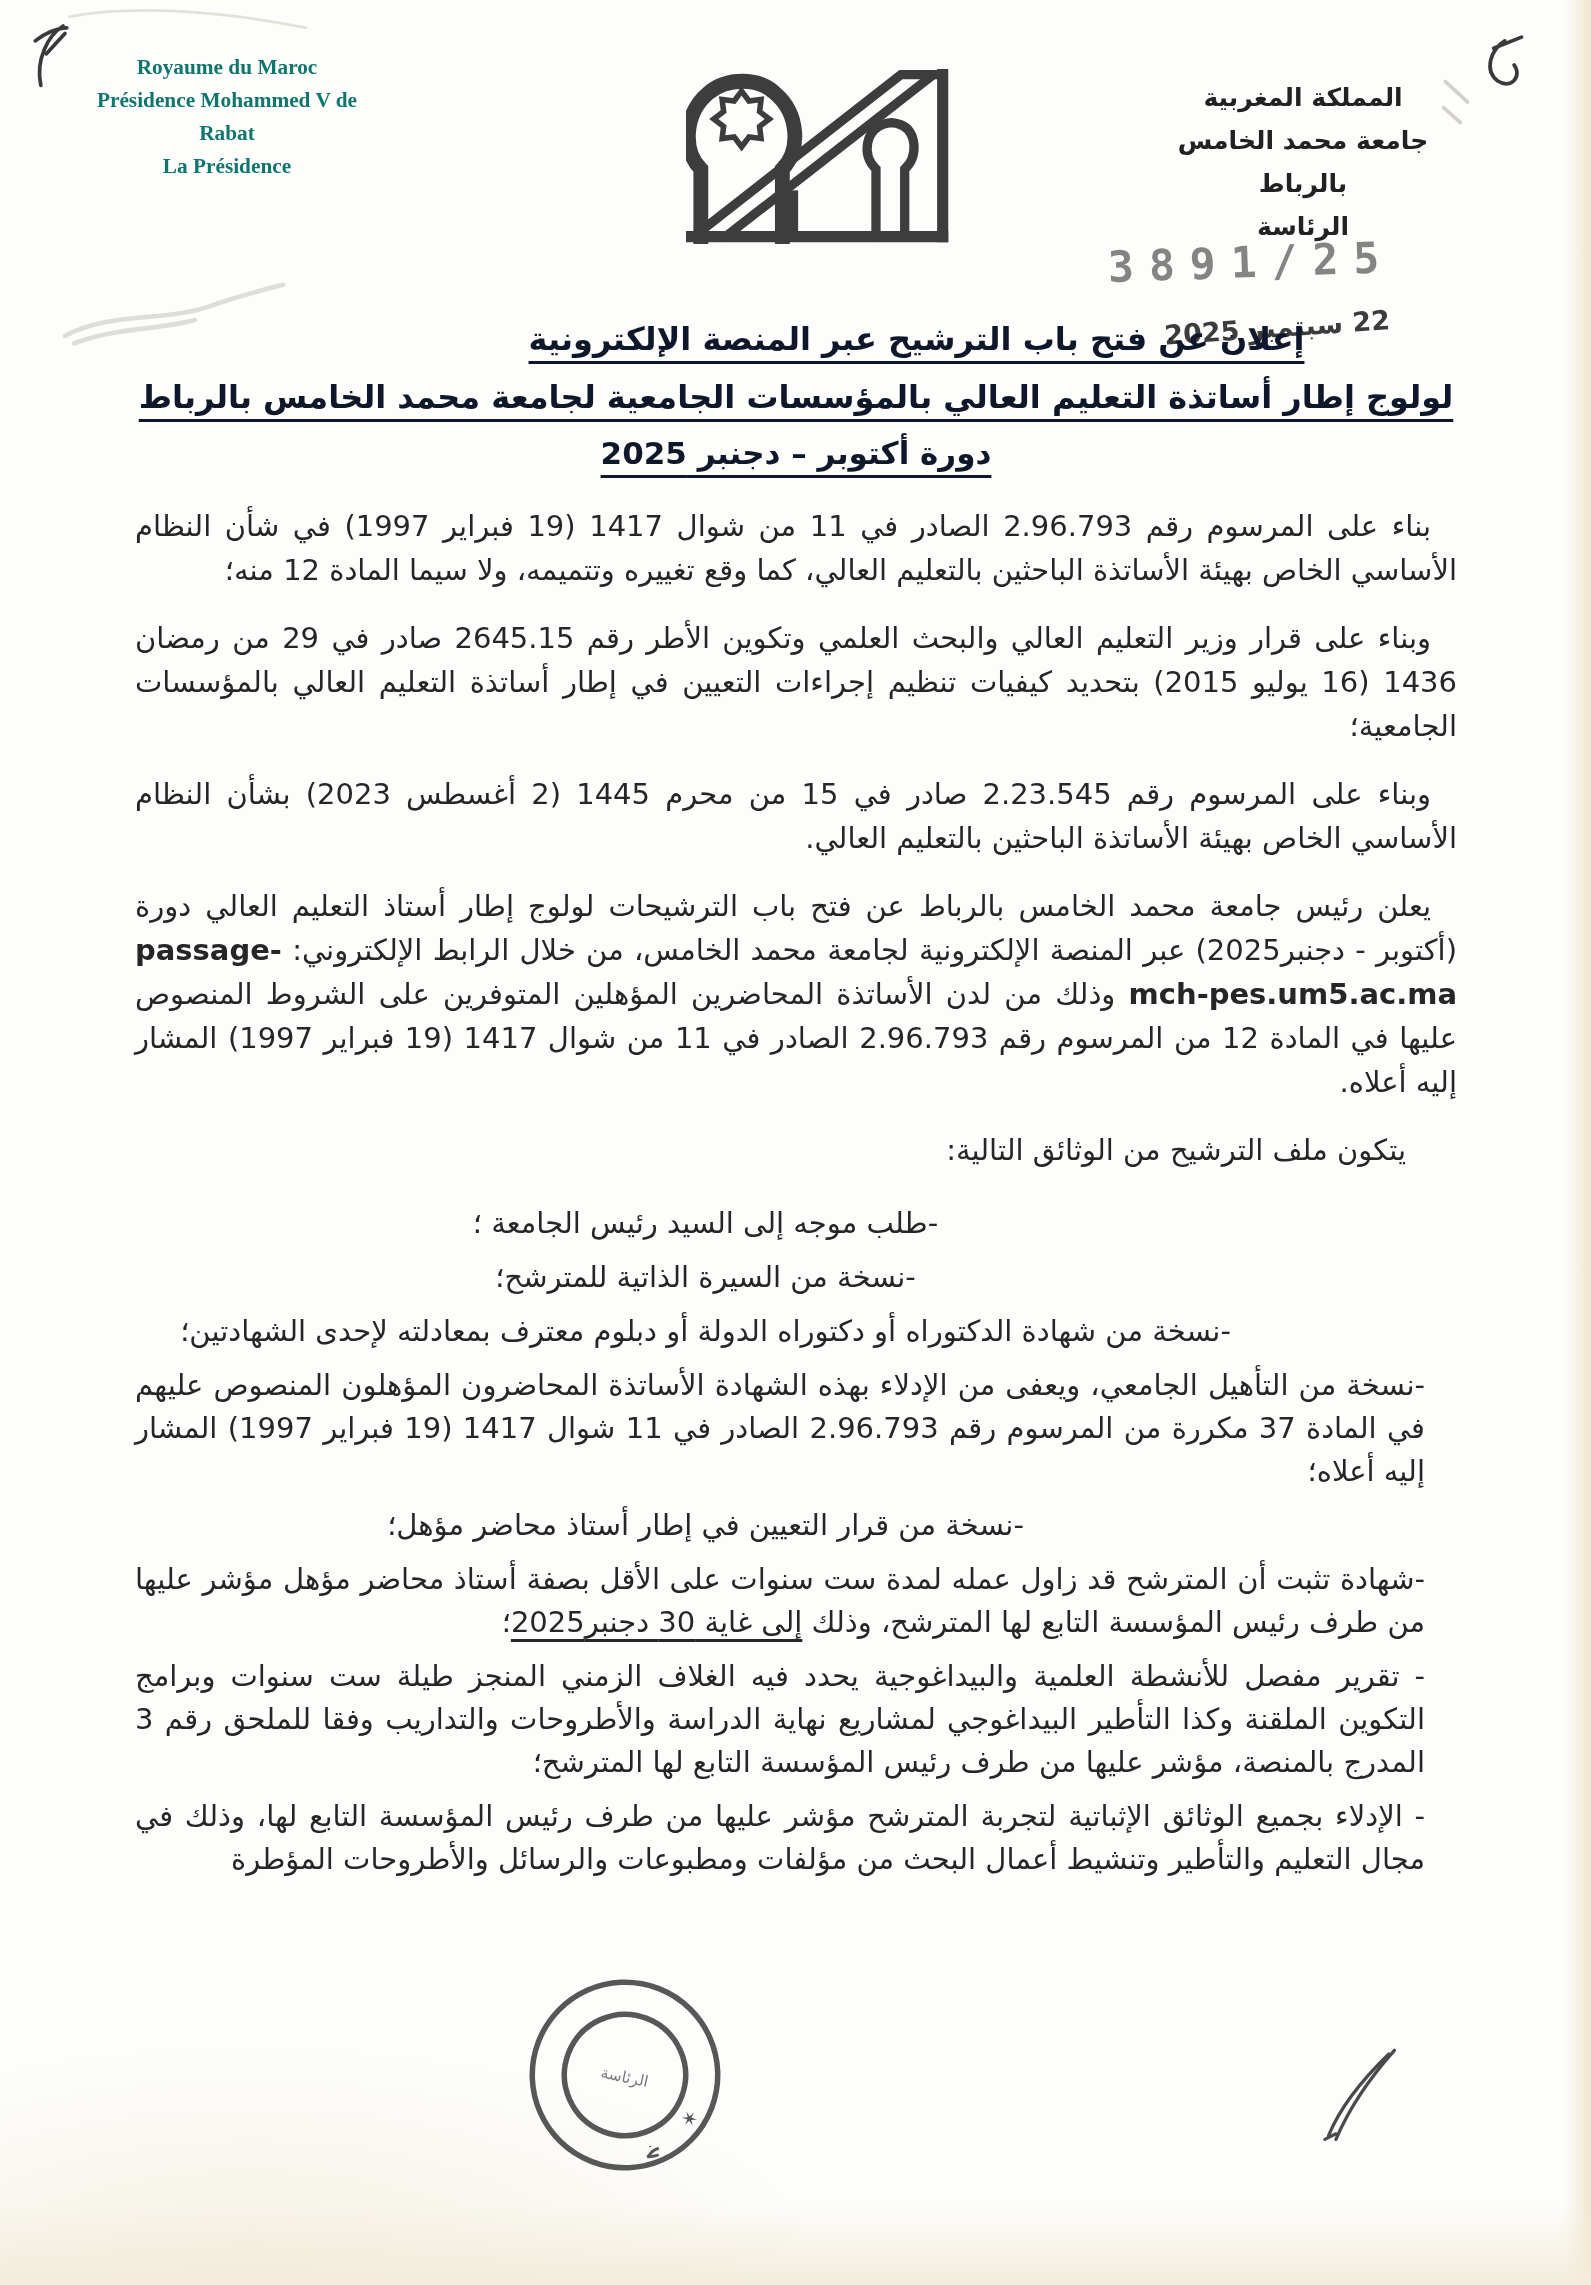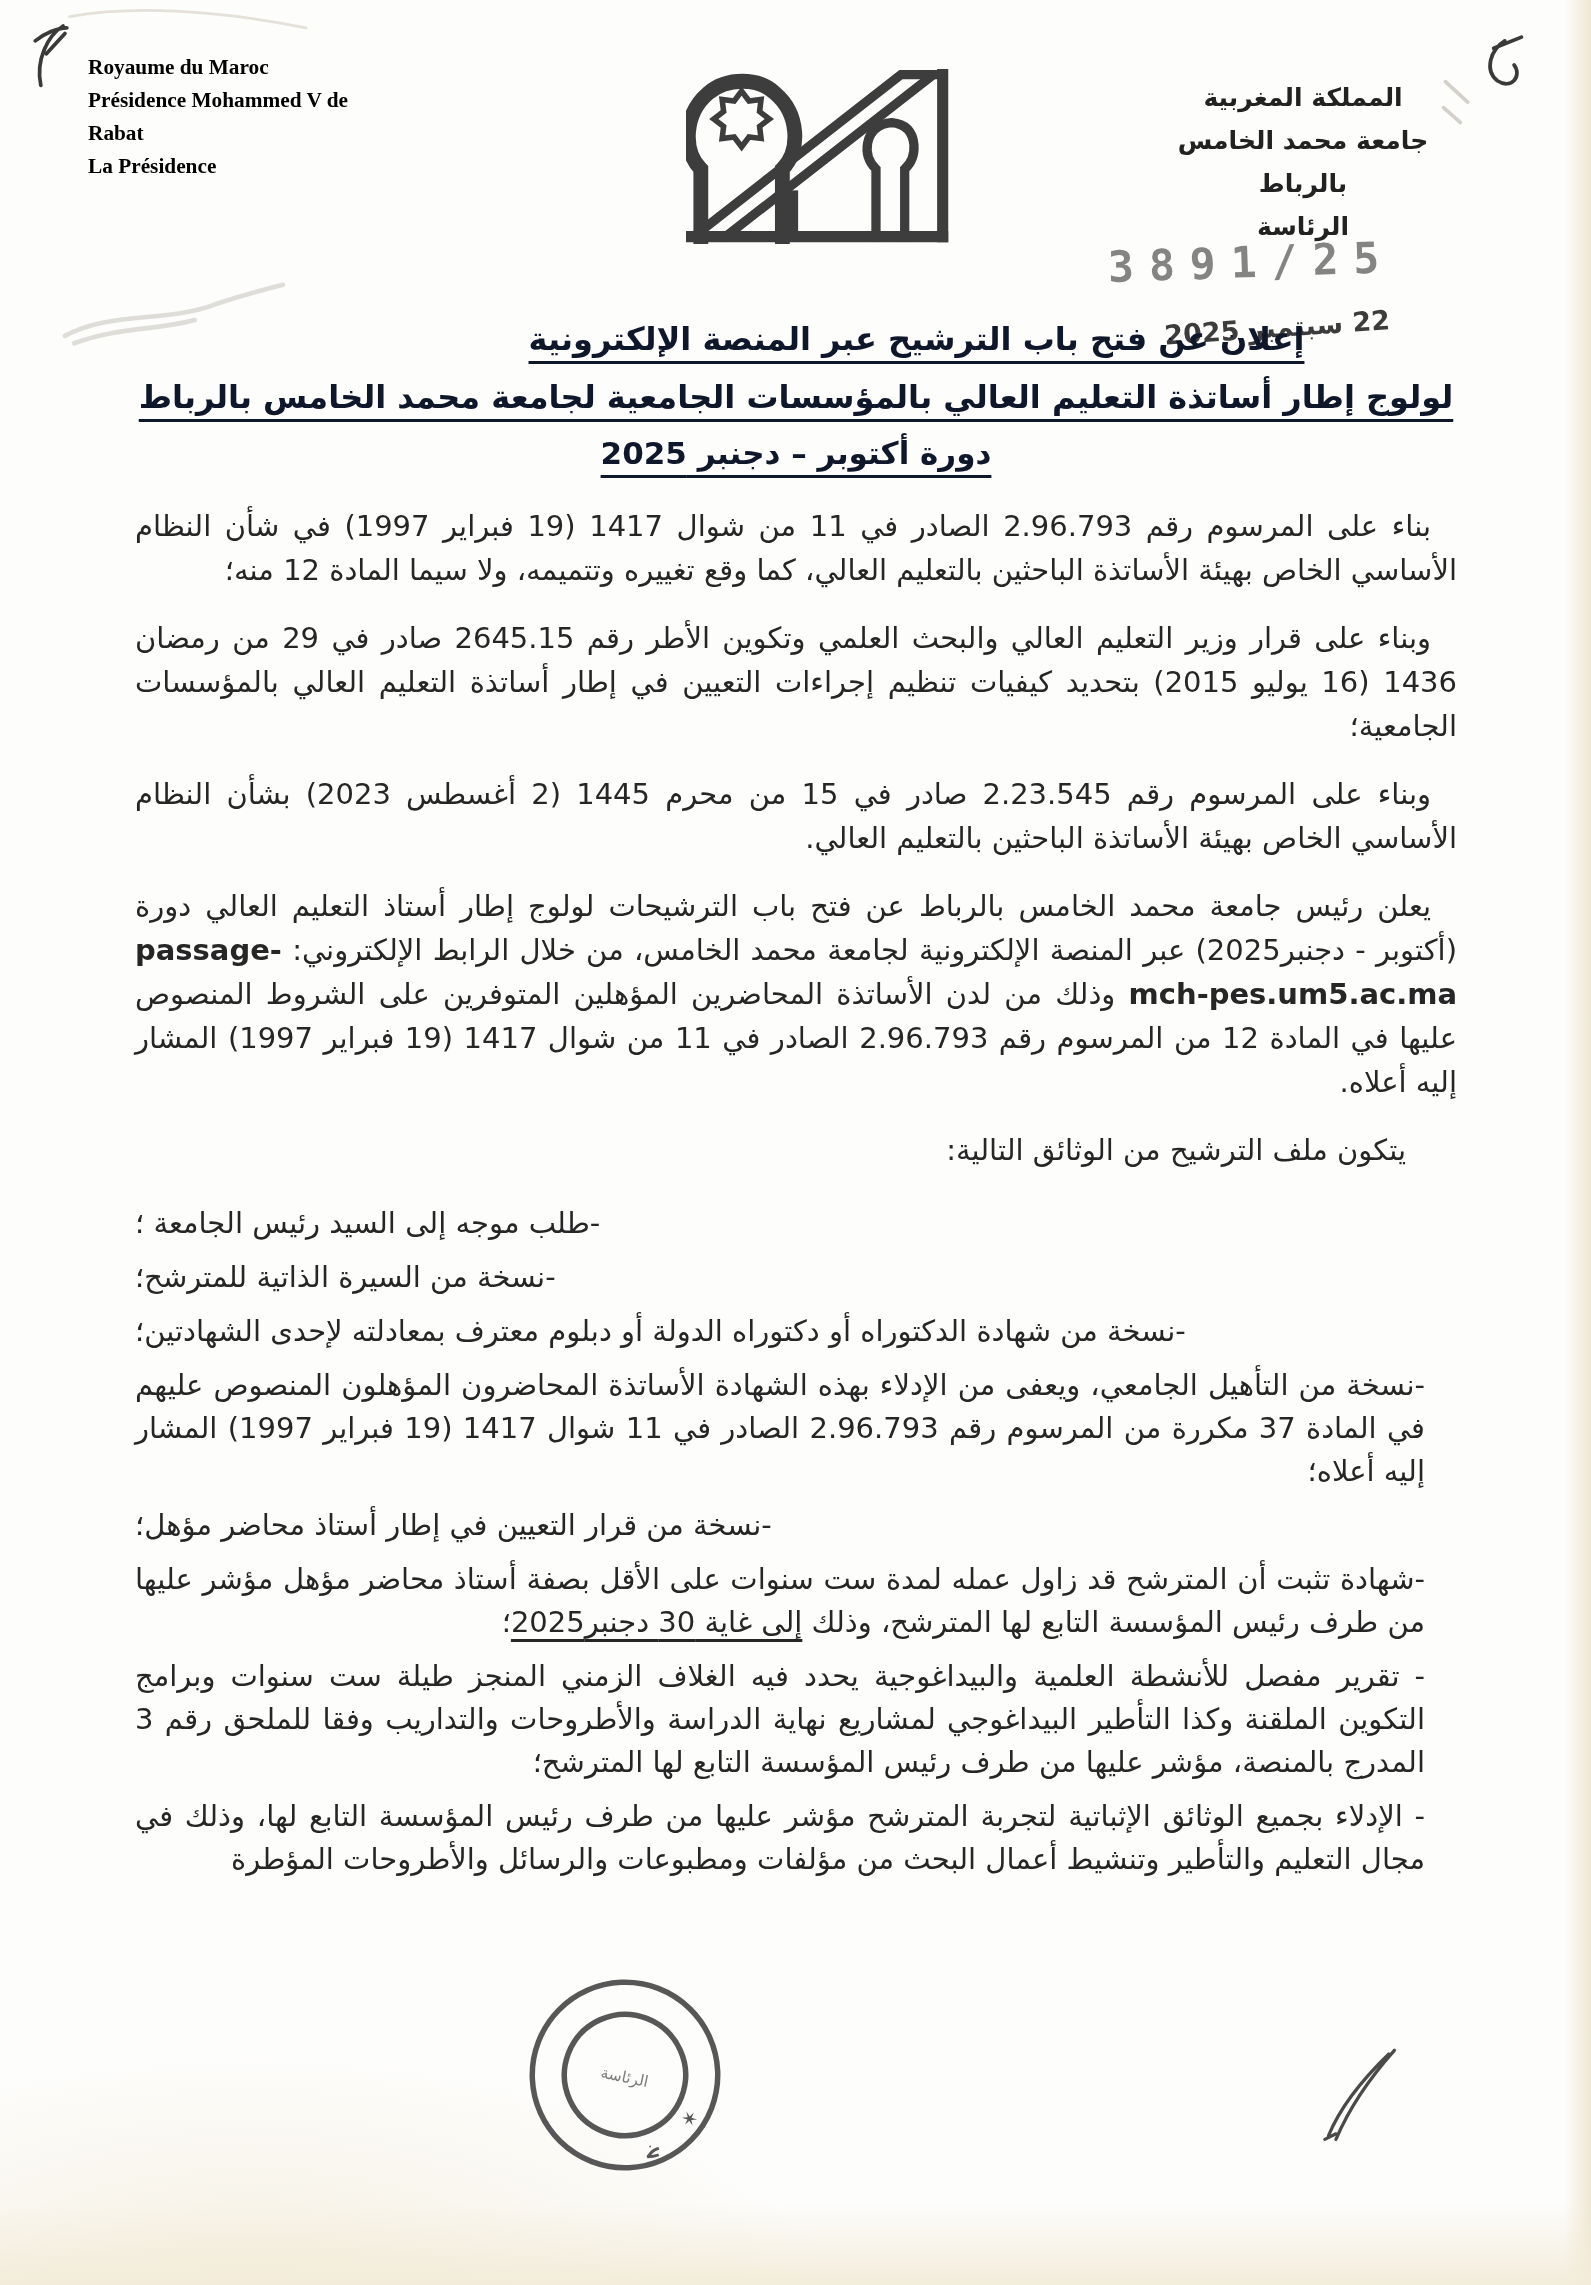--- a/index.html
+++ b/index.html
@@ -9,40 +9,40 @@
     font-family:"DejaVu Sans",sans-serif;direction:rtl;
   }
   
   .edge-right{position:absolute;top:0;right:0;bottom:0;width:28px;
     background:linear-gradient(to left,#efe6cf,rgba(240,230,205,0));}
   .edge-bottom{position:absolute;left:0;right:0;bottom:0;height:83px;
     background:linear-gradient(to top,#f3ecda,rgba(246,239,227,0));}
   .blob-bottom-left{position:absolute;left:0;bottom:0;width:835px;height:241px;
     background:radial-gradient(ellipse at 30% 100%,rgba(243,236,218,.8),rgba(243,236,218,0) 70%);}
   
-  .hdr-fr{position:absolute;left:88px;top:51px;width:278px;text-align:left;
-    font-family:"Liberation Serif",serif;font-weight:bold;font-size:21.3px;line-height:33px;color:#000000;}
+  .hdr-fr{position:absolute;left:88px;top:51px;width:278px;text-align:center;
+    font-family:"Liberation Serif",serif;font-weight:bold;font-size:21.3px;line-height:33px;color:#0f766e;}
   .hdr-ar{position:absolute;left:1150px;top:76px;width:306px;text-align:center;
     font-weight:bold;font-size:25px;line-height:43px;color:#222;}
   .logo{position:absolute;left:686px;top:63px;width:278px;height:213px;}
   .reg-num{position:absolute;left:1108px;top:237px;direction:ltr;
     font-family:"DejaVu Sans Mono",monospace;font-weight:bold;font-size:43px;
     letter-spacing:15px;color:#6f6f6f;opacity:.85;transform:rotate(-2deg);white-space:nowrap;}
   .reg-date{position:absolute;left:1164px;top:312px;direction:rtl;
     font-weight:bold;font-size:27px;color:#3c3c3c;transform:rotate(-4deg);white-space:nowrap;}
   
   .content{position:absolute;left:135px;right:135px;top:320px;}
   .title{ text-align:center;font-weight:bold;color:#0f172a;
     text-decoration:underline;text-decoration-thickness:2.8px;text-underline-offset:11px;}
   .title-1{font-size:32px;margin:0 56px 20.4px 297px;}
   .title-2{font-size:32px;margin-bottom:18.6px;}
   .title-3{font-size:31px;margin-bottom:33px;}
   .para{font-size:29px;line-height:44px;text-align:justify;margin:0 0 24px 0;text-indent:26px;}
   .docs-intro{font-size:29px;line-height:44px;margin:3.7px 51px 30px 0;}
-  .doc-item{font-size:29px;line-height:43px;margin:0 181px 11px 0;text-align:left;}
+  .doc-item{font-size:29px;line-height:43px;margin:0 181px 11px 0;text-align:center;}
   .doc-item.long{margin-right:32px;text-align:justify;}
   .b{font-weight:normal;}
   .u{text-decoration:underline;text-decoration-thickness:2.8px;text-underline-offset:7.4px;}
   .ltr{direction:ltr;unicode-bidi:embed;font-weight:bold;}
   
   .seal{position:absolute;left:524px;top:1974px;width:202px;height:202px;
     transform:rotate(-24deg);opacity:.92;}
   .marks{position:absolute;left:0;top:0;width:1592px;height:2286px;pointer-events:none;}
 </style>
 </head>

